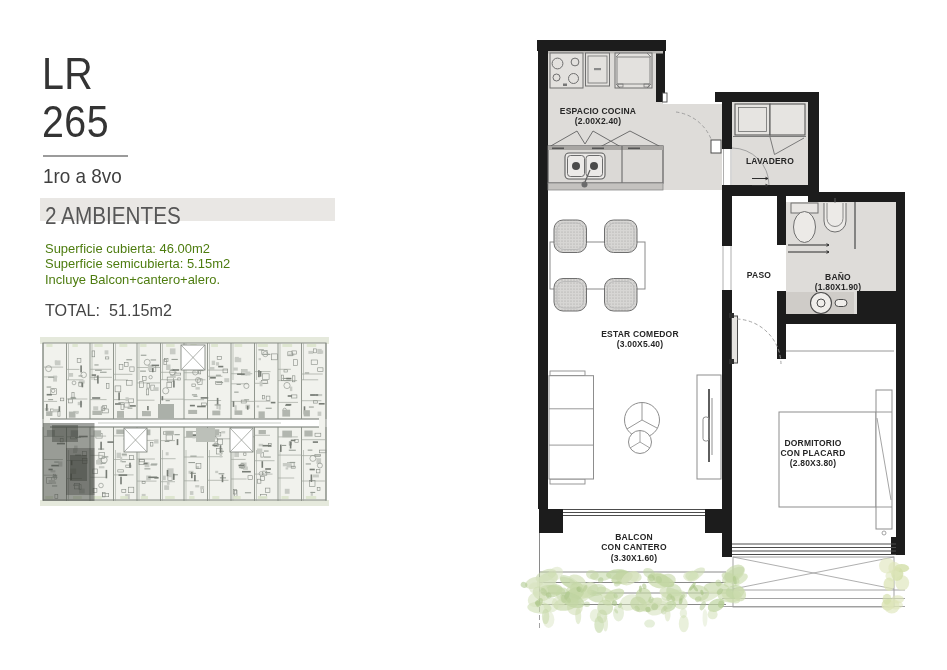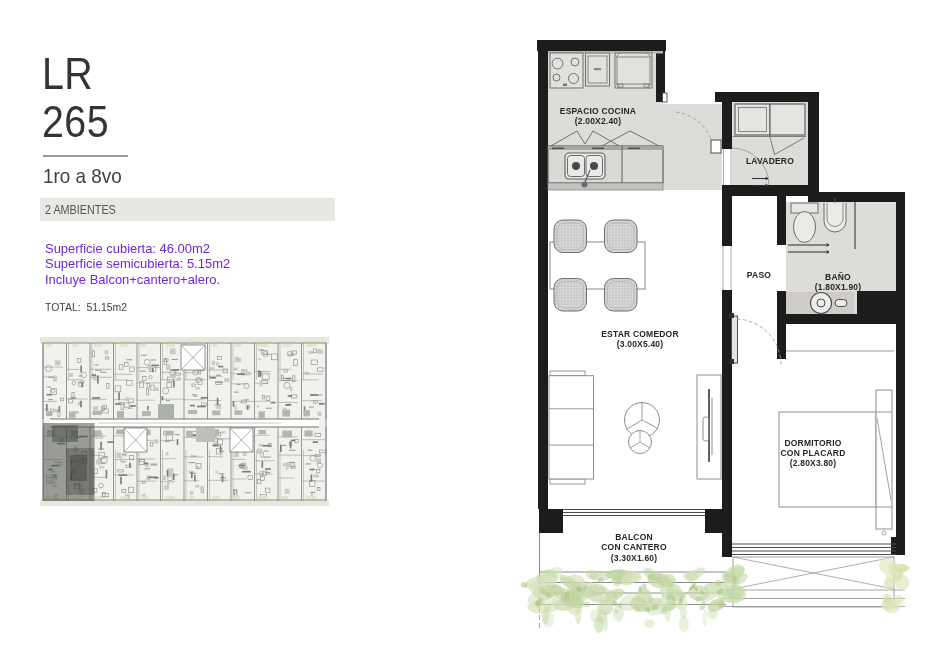--- a/index.html
+++ b/index.html
@@ -4,23 +4,23 @@
 html,body{margin:0;padding:0;background:#ffffff;}
 body{width:947px;height:670px;position:relative;font-family:"Liberation Sans",sans-serif;overflow:hidden;}
 .abs{position:absolute;}
 .cond{display:inline-block;transform-origin:0 0;}
 </style></head>
 <body>
 <div class="abs" style="left:42px;top:50px;font-size:45px;line-height:47.5px;color:#343434;"><span class="cond" style="transform:scaleX(0.875);letter-spacing:0.5px;">LR<br>265</span></div>
 <div class="abs" style="left:43px;top:155px;width:85px;height:2px;background:#9b9b9b;"></div>
 <div class="abs" style="left:42.5px;top:163.5px;font-size:21px;color:#3f3f3f;"><span class="cond" style="transform:scaleX(0.9);">1ro a 8vo</span></div>
 <div class="abs" style="left:40px;top:198px;width:295px;height:23px;background:#e9e7e4;"></div>
-<div class="abs" style="left:45px;top:202.5px;font-size:12px;color:#565656;"><span class="cond" style="transform:scaleX(0.9);">2 AMBIENTES</span></div>
-<div class="abs" style="left:45px;top:240.5px;font-size:13.5px;line-height:15.8px;color:#6d28d9;"><span class="cond" style="transform:scaleX(0.96);">Superficie cubierta: 46.00m2<br>Superficie semicubierta: 5.15m2<br>Incluye Balcon+cantero+alero.</span></div>
-<div class="abs" style="left:45px;top:301px;font-size:11px;color:#444444;"><span class="cond" style="transform:scaleX(0.95);">TOTAL:&nbsp; 51.15m2</span></div>
+<div class="abs" style="left:45px;top:202.5px;font-size:23px;color:#565656;"><span class="cond" style="transform:scaleX(0.9);">2 AMBIENTES</span></div>
+<div class="abs" style="left:45px;top:240.5px;font-size:13.5px;line-height:15.8px;color:#4d7c0f;"><span class="cond" style="transform:scaleX(0.96);">Superficie cubierta: 46.00m2<br>Superficie semicubierta: 5.15m2<br>Incluye Balcon+cantero+alero.</span></div>
+<div class="abs" style="left:45px;top:301px;font-size:17px;color:#444444;"><span class="cond" style="transform:scaleX(0.95);">TOTAL:&nbsp; 51.15m2</span></div>
 <svg class="abs" style="left:0;top:0;" width="947" height="670" viewBox="0 0 947 670">
 <rect x="40" y="337" width="289" height="7" fill="#e2e7d8" opacity="0.9"></rect>
 <rect x="40" y="500" width="289" height="6" fill="#e2e7d8" opacity="0.9"></rect>
 <rect x="43" y="343" width="283" height="157" fill="#f1f2ed" stroke="#878c85" stroke-width="1"></rect>
 <rect x="50" y="419" width="269" height="8" fill="#ffffff"></rect>
 <line x1="50" y1="419" x2="319" y2="419" stroke="#6f746d" stroke-width="1"></line>
 <line x1="50" y1="427" x2="319" y2="427" stroke="#6f746d" stroke-width="1"></line>
 <line x1="98" y1="423" x2="281" y2="423" stroke="#b0b5ae" stroke-width="0.7"></line>
 <line x1="43" y1="343" x2="43" y2="419" stroke="#878c85" stroke-width="0.9"></line>
 <line x1="43" y1="427" x2="43" y2="501" stroke="#878c85" stroke-width="0.9"></line>

